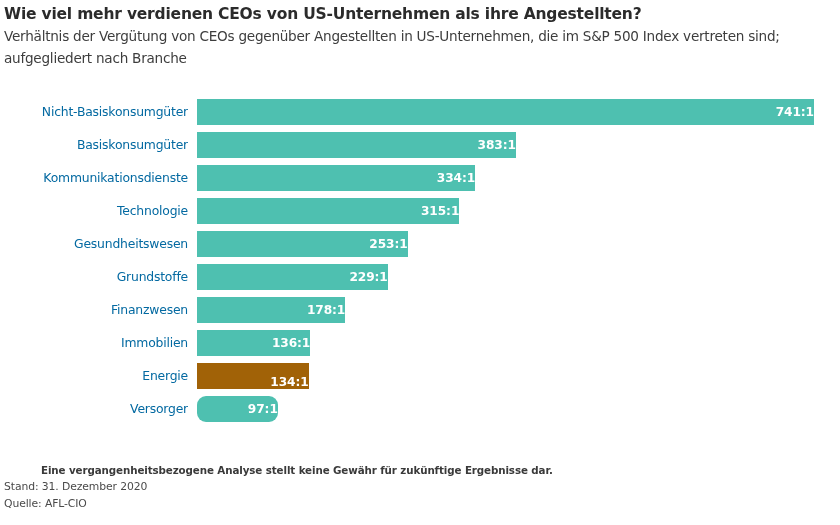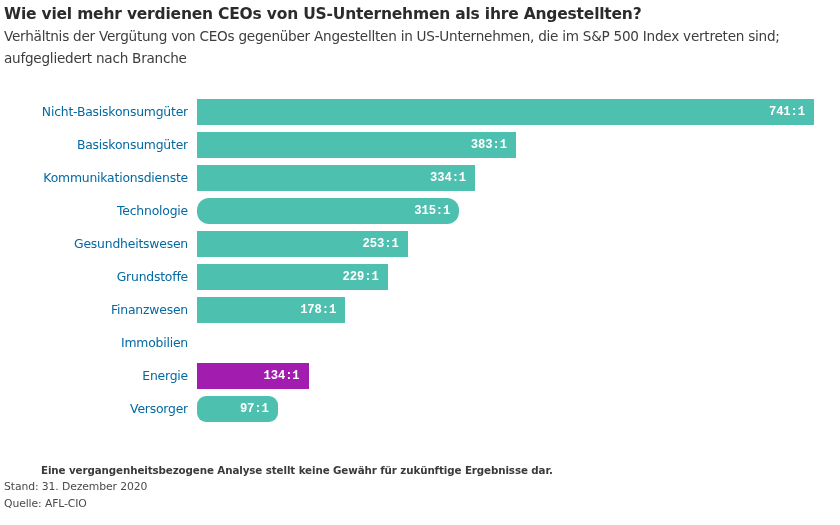--- a/index.html
+++ b/index.html
@@ -82,22 +82,20 @@
     right: 0;
     height: 26px;
   }
   .bar {
     height: 26px;
     background: #4EC0B0;
     display: flex;
     align-items: center;
     justify-content: flex-end;
     box-sizing: border-box;
-    padding-right: 9px;
-    font-family: Liberation Mono, monospace;
   }
   .bar-value {
     color: #ffffff;
     font-size: 12.2px;
     font-weight: bold;
     letter-spacing: -0.1px;
     white-space: nowrap;
   }
 
   
@@ -156,21 +154,21 @@
         <div class="cat-label">Kommunikationsdienste</div>
         <div class="bar-track">
           <div class="bar" style="width: 278.108px; background: rgb(78, 192, 176);">
             <span class="bar-value">334:1</span>
           </div>
         </div>
       </div>
       <div class="row">
         <div class="cat-label">Technologie</div>
         <div class="bar-track">
-          <div class="bar" style="width: 262.287px; background: rgb(78, 192, 176); border-radius: 12px;">
+          <div class="bar" style="width: 262.287px; background: rgb(78, 192, 176);">
             <span class="bar-value">315:1</span>
           </div>
         </div>
       </div>
       <div class="row">
         <div class="cat-label">Gesundheitswesen</div>
         <div class="bar-track">
           <div class="bar" style="width: 210.663px; background: rgb(78, 192, 176);">
             <span class="bar-value">253:1</span>
           </div>
@@ -187,25 +185,30 @@
       <div class="row">
         <div class="cat-label">Finanzwesen</div>
         <div class="bar-track">
           <div class="bar" style="width: 148.213px; background: rgb(78, 192, 176);">
             <span class="bar-value">178:1</span>
           </div>
         </div>
       </div>
       <div class="row">
         <div class="cat-label">Immobilien</div>
+        <div class="bar-track">
+          <div class="bar" style="width: 113.242px; background: rgb(78, 192, 176);">
+            <span class="bar-value">136:1</span>
+          </div>
+        </div>
       </div>
       <div class="row">
         <div class="cat-label">Energie</div>
         <div class="bar-track">
-          <div class="bar" style="width: 111.576px; background: #a21caf;">
+          <div class="bar" style="width: 111.576px; background: #a16207; align-items: flex-end;">
             <span class="bar-value">134:1</span>
           </div>
         </div>
       </div>
       <div class="row">
         <div class="cat-label">Versorger</div>
         <div class="bar-track">
           <div class="bar" style="width: 80.7679px; background: rgb(78, 192, 176); border-radius: 9px;">
             <span class="bar-value">97:1</span>
           </div>

